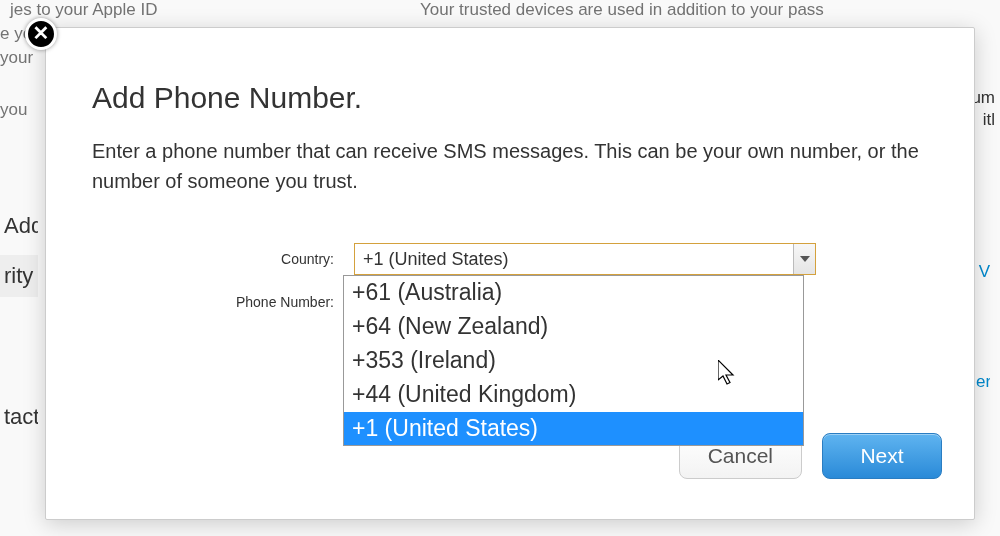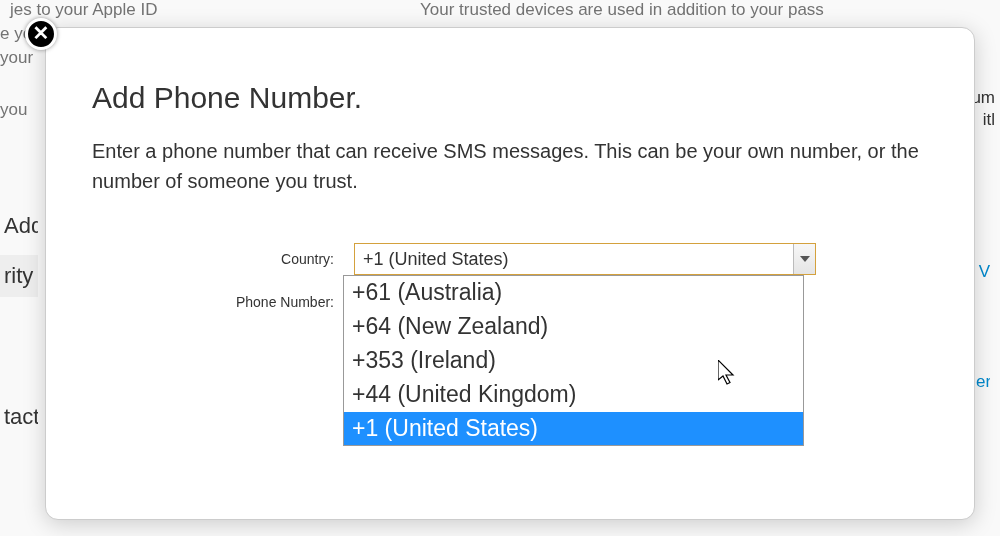--- a/index.html
+++ b/index.html
@@ -57,21 +57,21 @@
     .side-er { top: 372px; }
 
     .modal {
       position: absolute;
       left: 45px;
       top: 27px;
       width: 930px;
       height: 493px;
       background: #fff;
       border: 1px solid #ccc;
-      border-radius: 13px;
+      border-radius: 2px;
       box-shadow: 0 4px 22px rgba(0,0,0,0.18);
     }
     
     .close-btn {
       position: absolute;
       left: 25px;
       top: 18px;
       width: 32px;
       height: 32px;
       border-radius: 50%;
@@ -259,20 +259,24 @@
   </div>
 
   <div class="dropdown">
     <div class="dropdown-item">+61 (Australia)</div>
     <div class="dropdown-item">+64 (New Zealand)</div>
     <div class="dropdown-item">+353 (Ireland)</div>
     <div class="dropdown-item">+44 (United Kingdom)</div>
     <div class="dropdown-item selected">+1 (United States)</div>
   </div>
 
+  <div class="btn-row">
+    <div class="btn btn-cancel">Cancel</div>
+    <div class="btn btn-next">Next</div>
+  </div>
 </div>
 
 <div class="close-btn">
   <span>✕</span>
 </div>
 
 <div class="cursor">
   <svg width="20" height="26" viewBox="0 0 20 26">
     <path d="M0,0 L0,20 L5,16 L9,24 L12,22.5 L8,15 L15,15 Z" fill="#fff" stroke="#000" stroke-width="1.2"></path>
   </svg>

